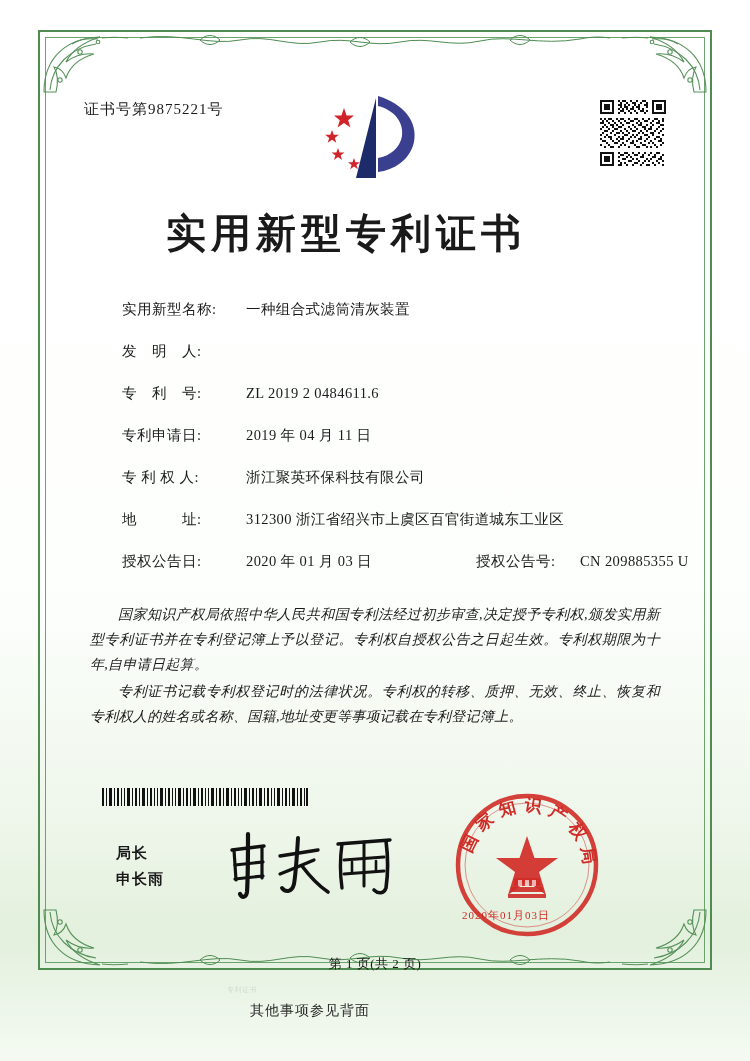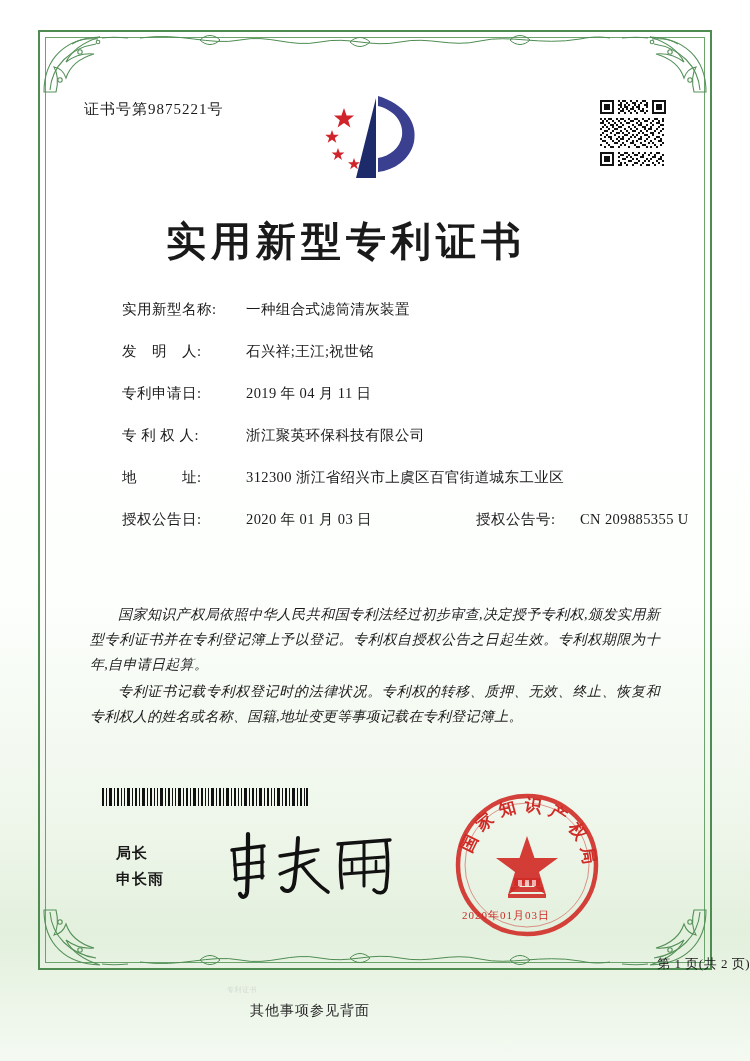--- a/index.html
+++ b/index.html
@@ -74,21 +74,21 @@
   }
 
   .qr {
     position: absolute;
     left: 600px; top: 100px;
     width: 66px; height: 66px;
   }
 
   .title {
     position: absolute;
-    left: 0; top: 214px;
+    left: 0; top: 206px;
     width: 692px;
     text-align: center;
     font-size: 40px;
     font-weight: bold;
     letter-spacing: 5px;
     font-family: "DejaVu Serif", serif;
   }
 
   
   .fields {
@@ -177,21 +177,21 @@
     color: #cf2b26;
     letter-spacing: 1px;
     font-family: "Liberation Serif", serif;
   }
 
   
   .page-no {
     position: absolute;
     left: 0; top: 955px;
     width: 750px;
-    text-align: right;
+    text-align: center;
     font-size: 13px;
     letter-spacing: 0.5px;
   }
   .footer-note {
     position: absolute;
     left: 0; top: 1002px;
     width: 620px;
     text-align: center;
     font-size: 14px;
     letter-spacing: 1px;
@@ -543,21 +543,24 @@
 
   <div class="title">实用新型专利证书</div>
 
   <div class="fields">
     <div class="row">
       <span class="lbl">实用新型名称:</span>
       <span class="val">一种组合式滤筒清灰装置</span>
     </div>
     <div class="row">
       <span class="lbl">发　明　人:</span>
-      <span class="val">石兴祥;王江;祝世铭</span>
+    </div>
+    <div class="row">
+      <span class="lbl">专　利　号:</span>
+      <span class="val">ZL 2019 2 0484611.6</span>
     </div>
     <div class="row">
       <span class="lbl">专利申请日:</span>
       <span class="val">2019 年 04 月 11 日</span>
     </div>
     <div class="row">
       <span class="lbl">专 利 权 人:</span>
       <span class="val">浙江聚英环保科技有限公司</span>
     </div>
     <div class="row">

